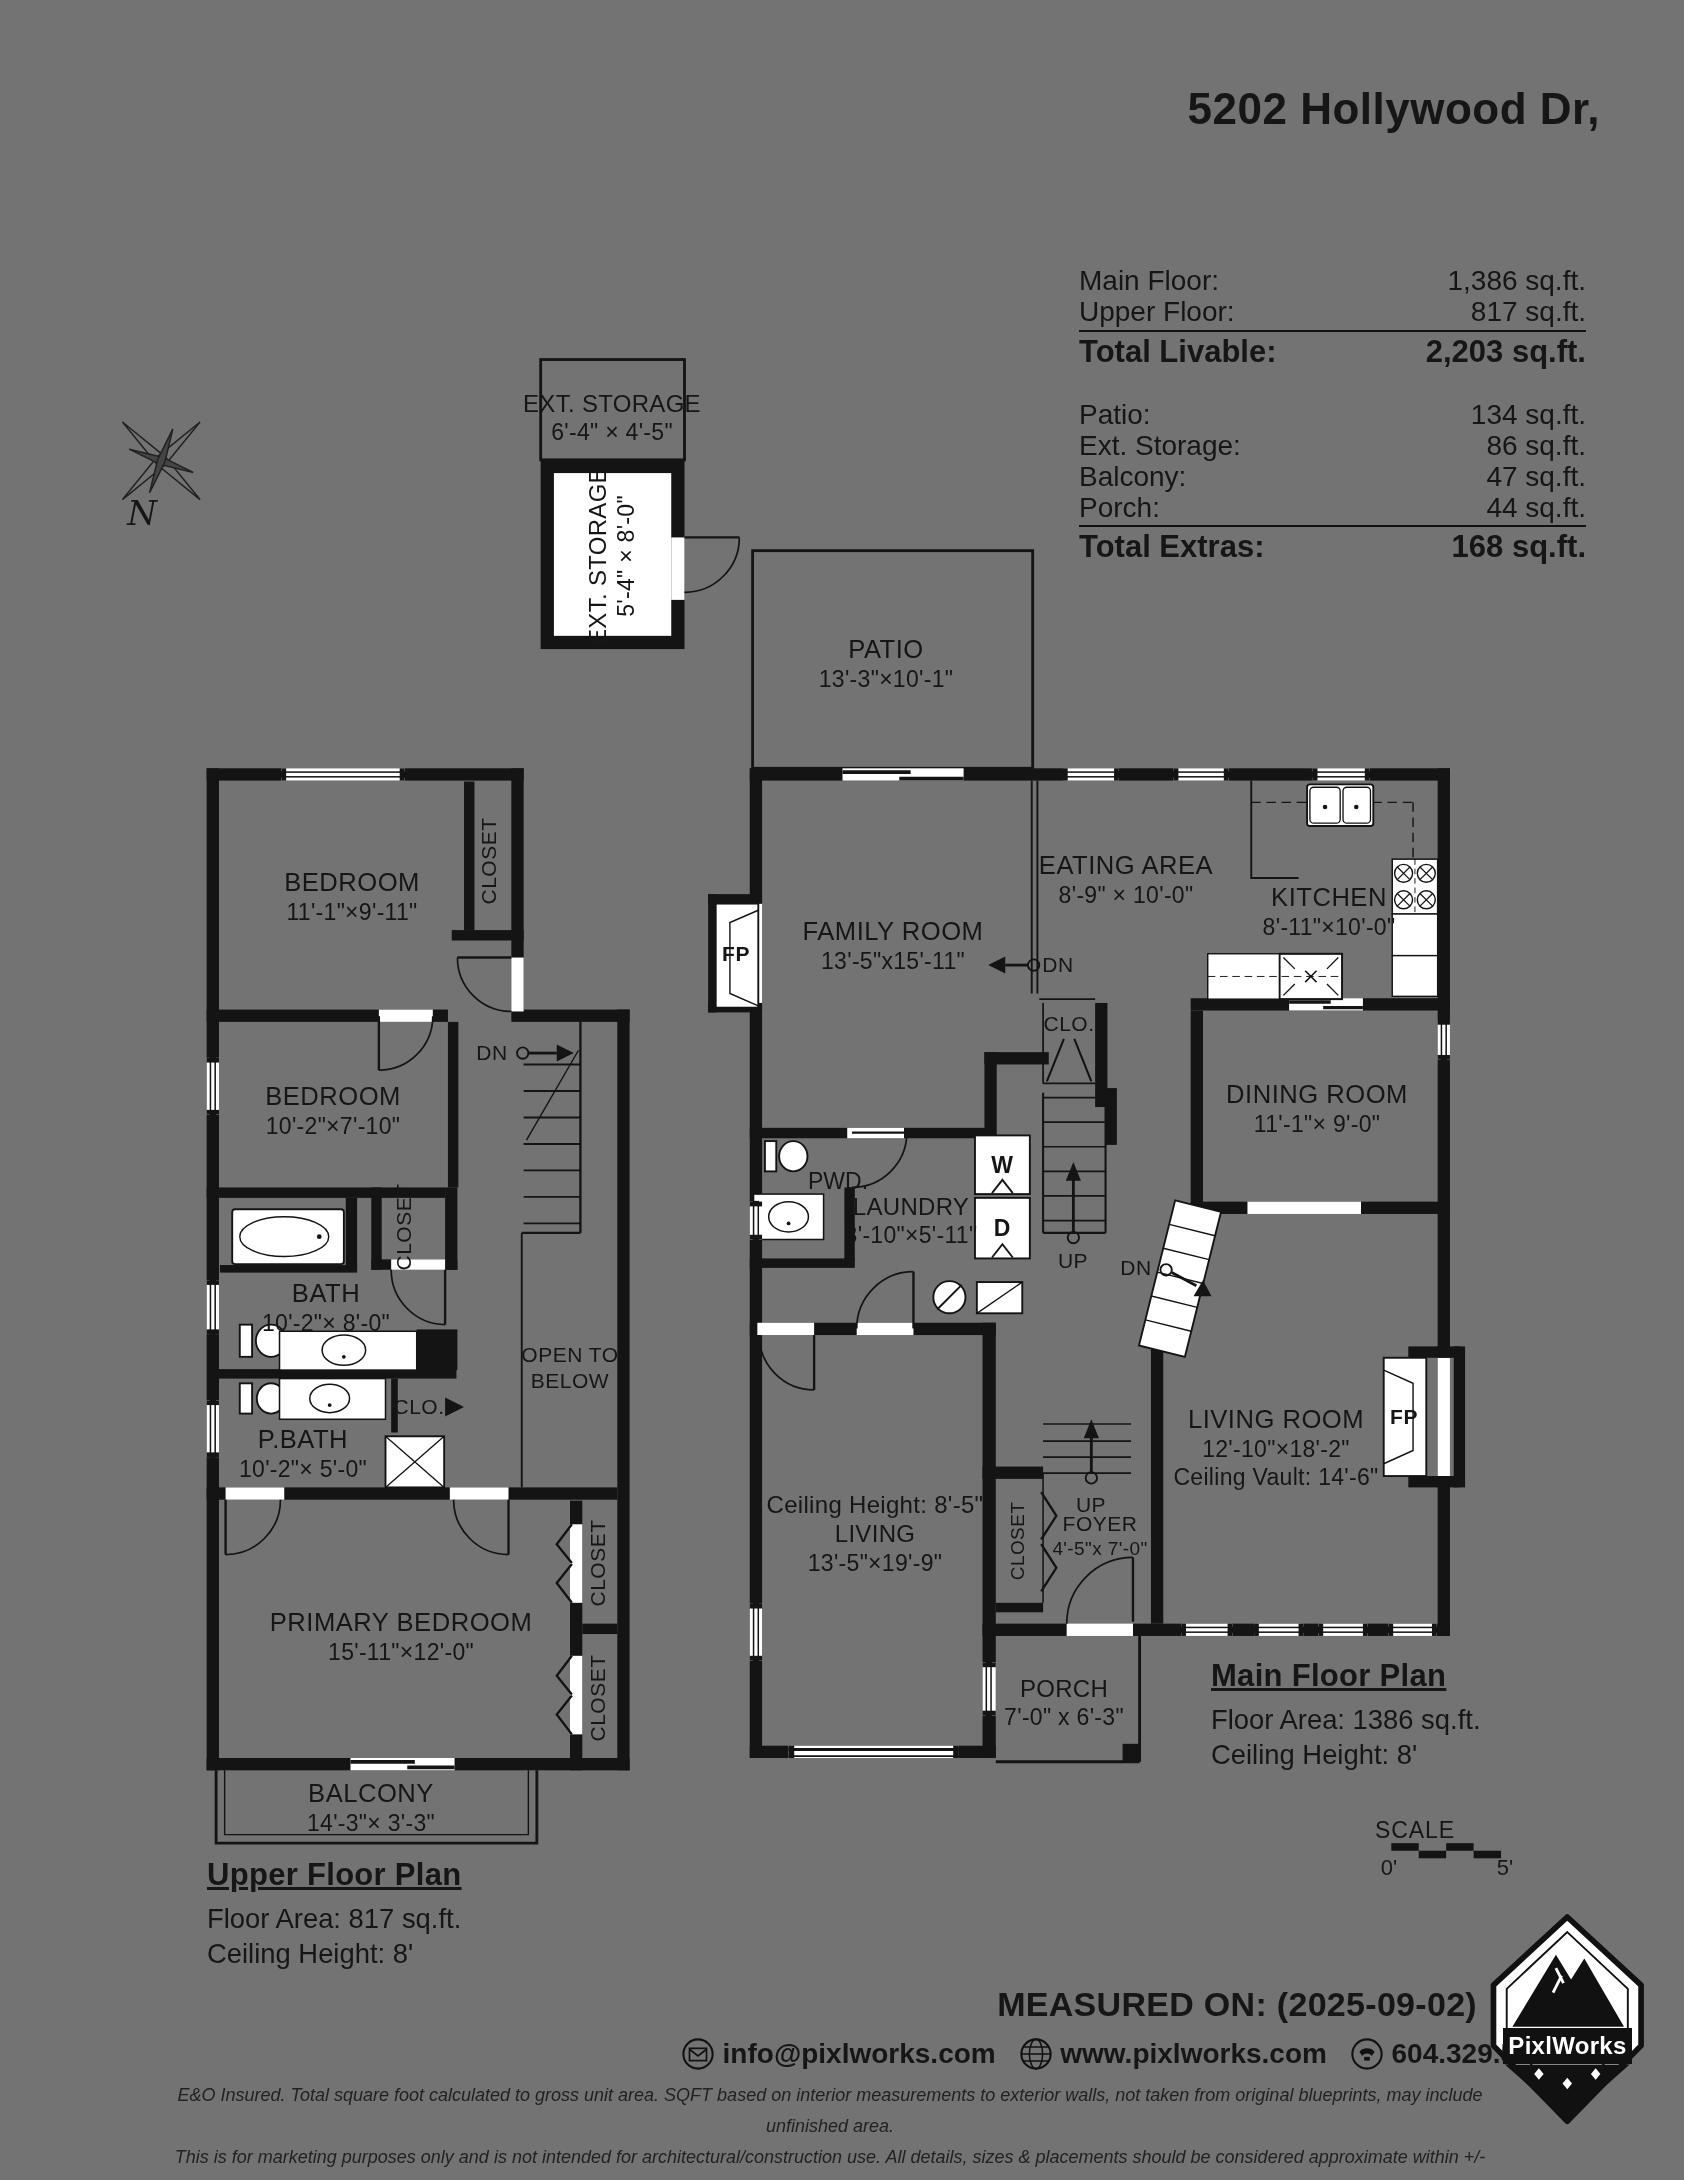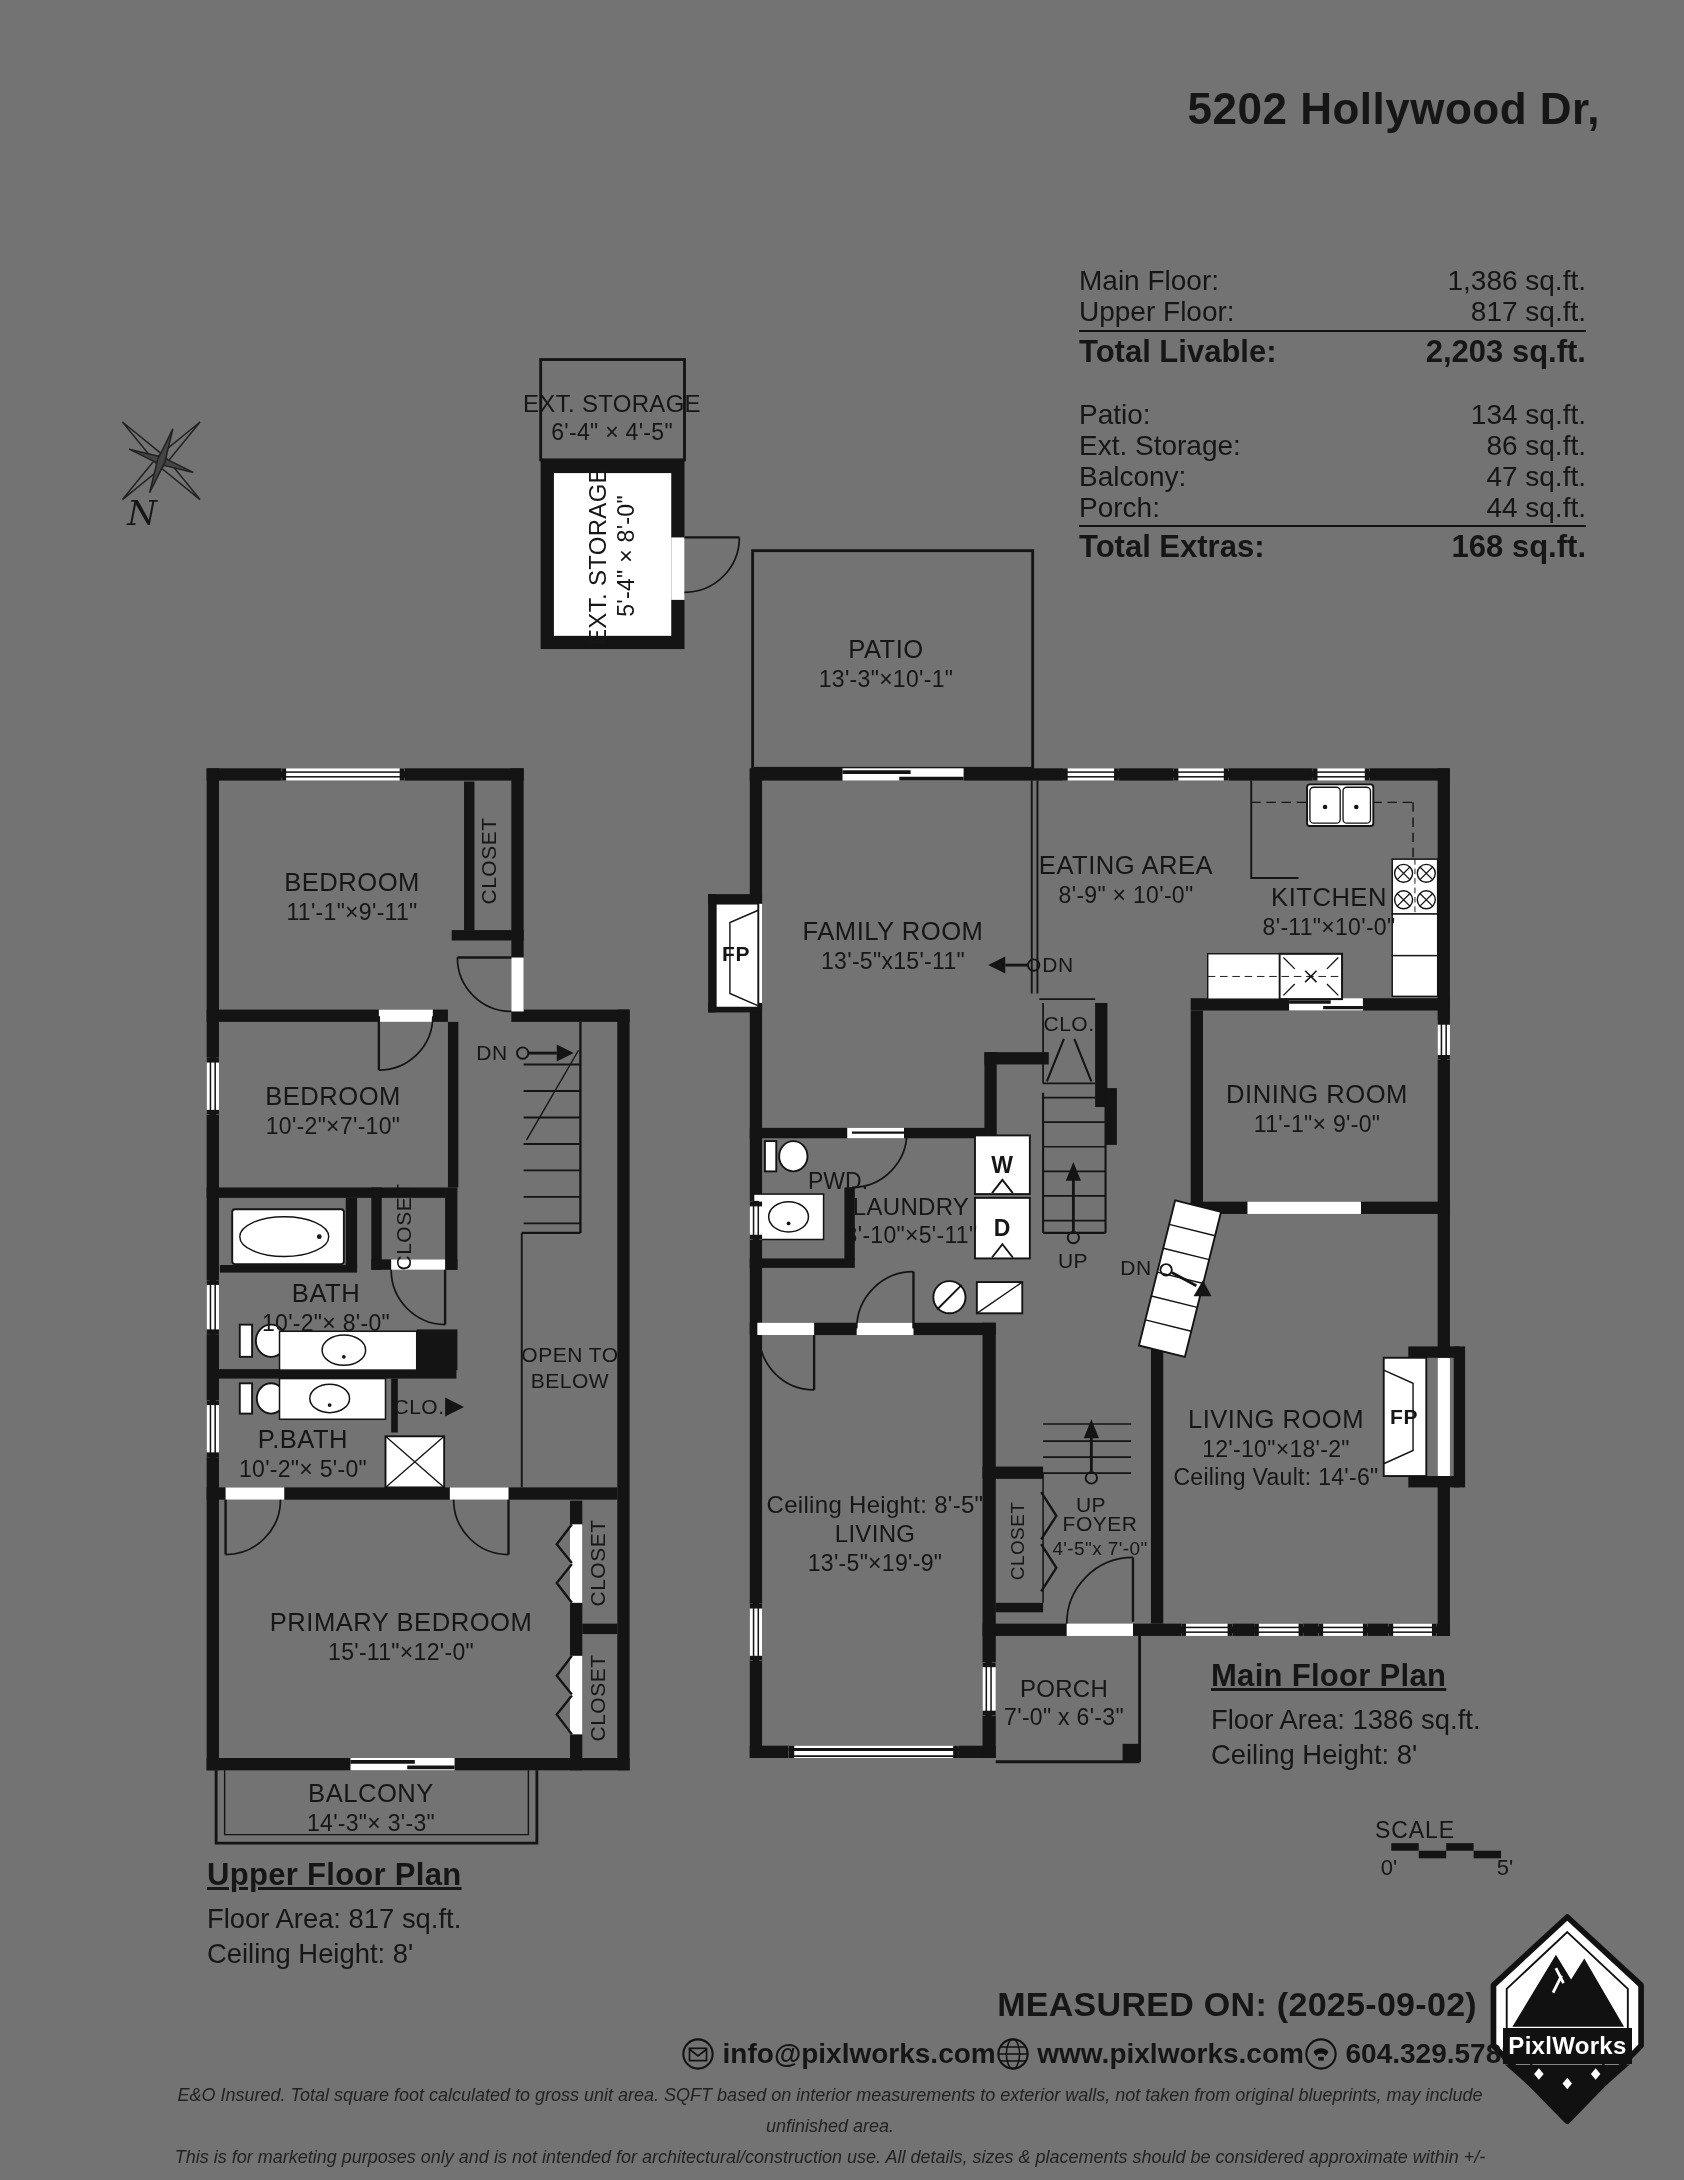--- a/index.html
+++ b/index.html
@@ -19,21 +19,21 @@
          font-size:44px;line-height:1.17;letter-spacing:0.5px;}
   .summary{position:absolute;left:1079px;top:265px;width:507px;}
   .srow{display:flex;justify-content:space-between;font-size:28px;line-height:31px;}
   .stotal{display:flex;justify-content:space-between;font-size:31px;font-weight:bold;
           border-top:2.8px solid #111;margin-top:2.8px;padding-top:2.8px;line-height:34px;}
   .sgap{height:30px;}
   .caption{position:absolute;text-align:left;}
   .pc-title{font-size:31px;font-weight:bold;text-decoration:underline;margin-bottom:7.6px;letter-spacing:0.3px;}
   .pc-line{font-size:27.4px;line-height:35px;}
   .measured{position:absolute;right:208px;top:1985px;font-size:34px;font-weight:bold;letter-spacing:0.3px;text-align:right;}
-  .contact{position:absolute;left:681px;top:2037px;width:800px;display:flex;
+  .contact{position:absolute;left:681px;top:2037px;width:800px;display:flex;gap:23px;
            align-items:center;justify-content:space-between;font-size:28px;font-weight:bold;}
   .citem{display:flex;align-items:center;gap:7.6px;}
   .fine{position:absolute;left:170px;top:2080px;width:1320px;text-align:center;
         font-size:18px;font-style:italic;color:#222;line-height:31px;}
   .logo-banner{position:absolute;left:1503px;top:2028px;width:129px;height:36px;background:#111;
                color:#fff;display:flex;align-items:center;justify-content:center;
                font-size:24px;font-weight:bold;letter-spacing:0.3px;}
   .icon-svg{display:block;}
 </style>
 </head>

